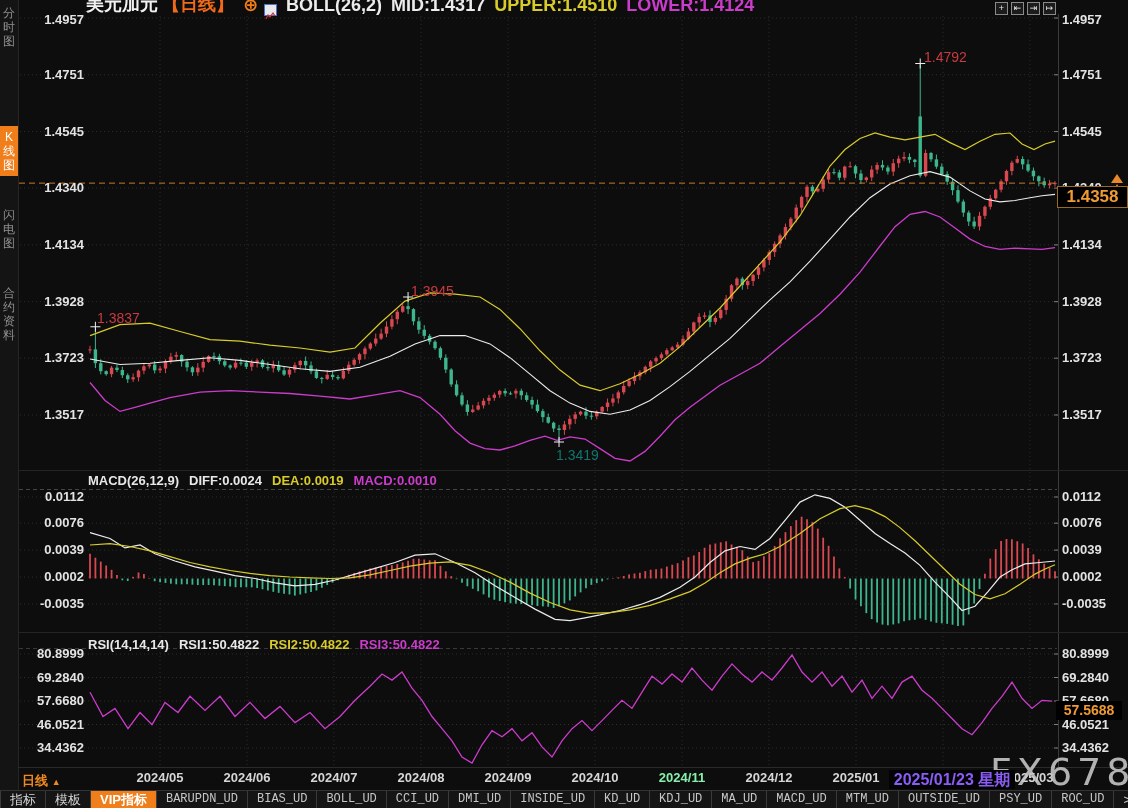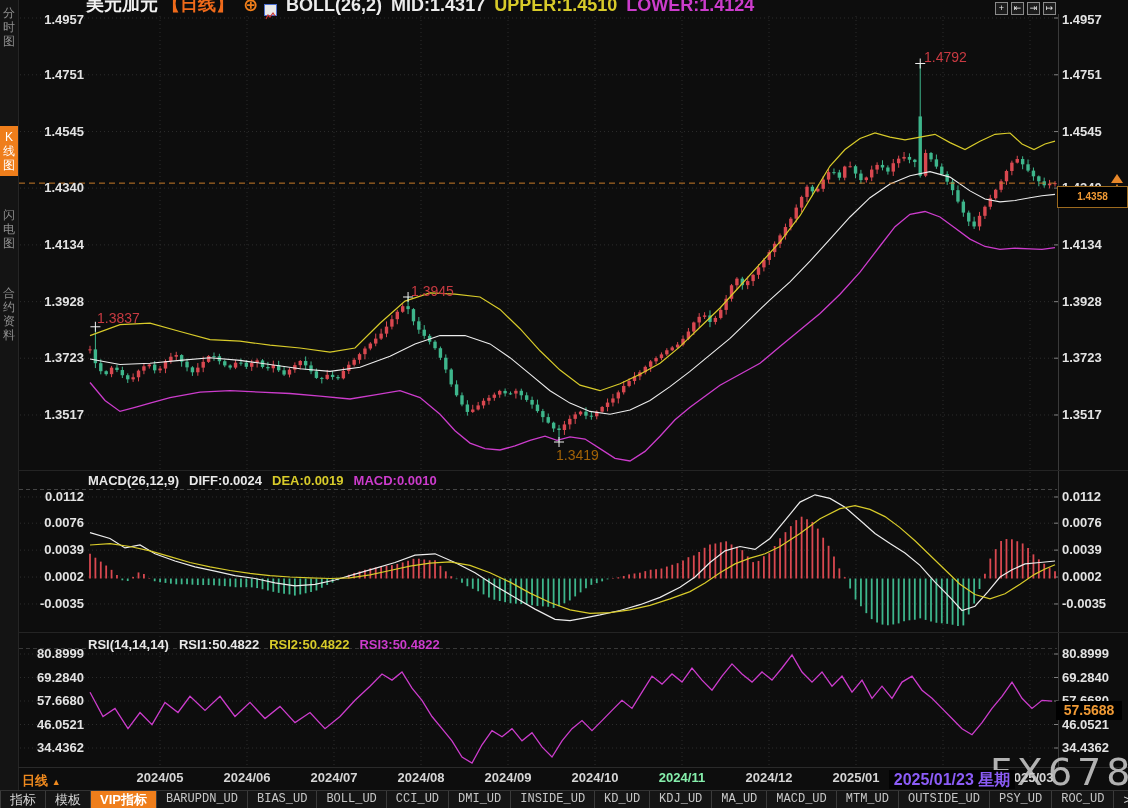--- a/index.html
+++ b/index.html
@@ -15,21 +15,21 @@
   .side-tab.sel{background:#ef7e1b;color:#fff;padding:4px 0;}
   .hdr{position:absolute;left:86px;top:1px;height:15px;display:flex;align-items:flex-end;z-index:15;
        font-size:18px;font-weight:bold;color:#ececec;white-space:nowrap;}
   .hdr span{margin-right:9px;}
   .mini-chart{width:13px;height:12px;background:#e9e9e9;border:1px solid #4c6fd0;display:inline-block;
               box-sizing:border-box;margin-right:7px;}
   .toolbtns{position:absolute;left:995px;top:2px;display:flex;gap:3px;z-index:15;}
   .tbtn{width:13px;height:13px;box-sizing:border-box;border:1px solid #8a8a8a;background:#1c1c1c;
         color:#e6e6e6;font-size:9px;line-height:11px;text-align:center;cursor:pointer;}
   .badge{position:absolute;background:#000;color:#f09a35;font-weight:bold;text-align:center;z-index:20;}
-  .badge.price{left:1057px;top:186px;width:69px;height:20px;line-height:20px;font-size:10px;border:1px solid #9c6a1e;}
+  .badge.price{left:1057px;top:186px;width:69px;height:20px;line-height:20px;font-size:17px;border:1px solid #9c6a1e;}
   .badge.rsib{left:1056px;top:701px;width:66px;height:19px;line-height:19px;font-size:14px;}
   .badge.dateb{left:889px;top:770px;width:126px;height:19px;line-height:19px;font-size:16px;color:#8b5cf6;background:#030303;}
   .panel-hdr{position:absolute;left:88px;height:15px;display:flex;align-items:center;z-index:11;
              font-size:13px;font-weight:bold;color:#e8e8e8;white-space:nowrap;}
   .panel-hdr span{margin-right:10px;}
   .period{position:absolute;left:22px;top:772px;font-size:13px;font-weight:bold;color:#f08a1e;z-index:11;cursor:pointer;}
   .period .arr{font-size:9px;}
   .watermark{position:absolute;left:990px;top:750px;font-size:38px;letter-spacing:5px;color:#c9c9c9;
              opacity:.88;z-index:16;font-family:"DejaVu Sans","Liberation Sans",sans-serif;}
   .toolbar{position:absolute;left:0;bottom:0;width:1128px;height:18px;display:flex;z-index:30;
@@ -760,21 +760,21 @@
       <div class="albl" style="left: 378px; top: 771px; width: 86px; text-align: center; color: rgb(214, 214, 214);">2024/08</div>
       <div class="albl" style="left: 465px; top: 771px; width: 86px; text-align: center; color: rgb(214, 214, 214);">2024/09</div>
       <div class="albl" style="left: 552px; top: 771px; width: 86px; text-align: center; color: rgb(214, 214, 214);">2024/10</div>
       <div class="albl" style="left: 639px; top: 771px; width: 86px; text-align: center; color: #86efac;">2024/11</div>
       <div class="albl" style="left: 726px; top: 771px; width: 86px; text-align: center; color: rgb(214, 214, 214);">2024/12</div>
       <div class="albl" style="left: 813px; top: 771px; width: 86px; text-align: center; color: rgb(214, 214, 214);">2025/01</div>
       <div class="albl" style="left: 987px; top: 771px; width: 86px; text-align: center; color: rgb(214, 214, 214);">2025/03</div>
       <div class="ann" style="left: 97px; top: 310px; color: rgb(201, 58, 66);">1.3837</div>
       <div class="ann" style="left: 411px; top: 283px; color: rgb(201, 58, 66);">1.3945</div>
       <div class="ann" style="left: 924px; top: 49px; color: rgb(201, 58, 66);">1.4792</div>
-      <div class="ann" style="left: 556px; top: 447px; color: #a16207;">1.3419</div>
+      <div class="ann" style="left: 556px; top: 447px; color: #0f766e;">1.3419</div>
     </div>
 
   <div class="badge price">1.4358</div>
   <div class="badge rsib">57.5688</div>
 
   <div class="period">
     <span>日线</span>
     <span class="arr">▲</span>
   </div>
   <div class="badge dateb">2025/01/23 星期四</div>

